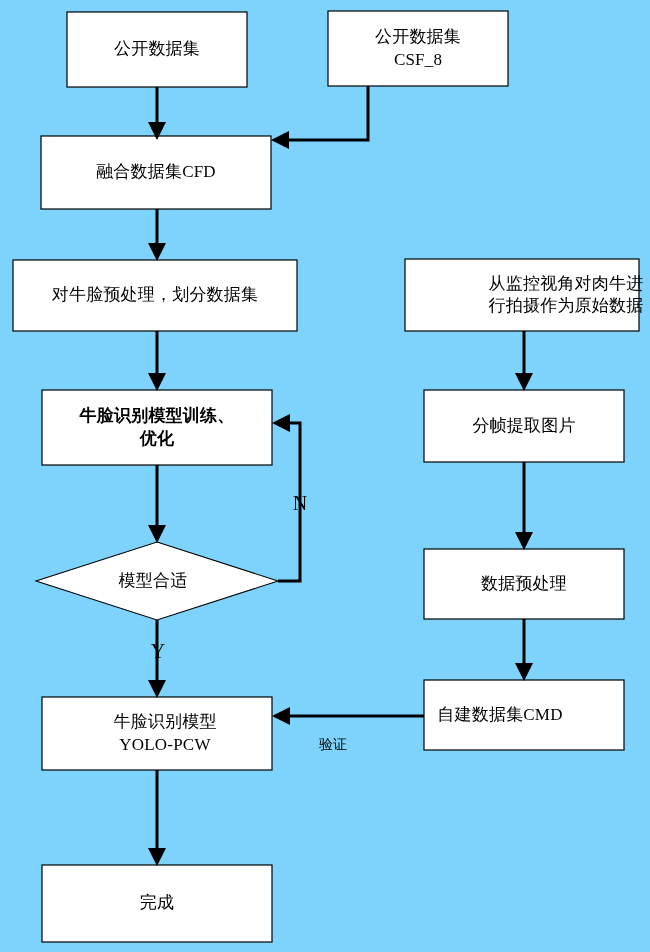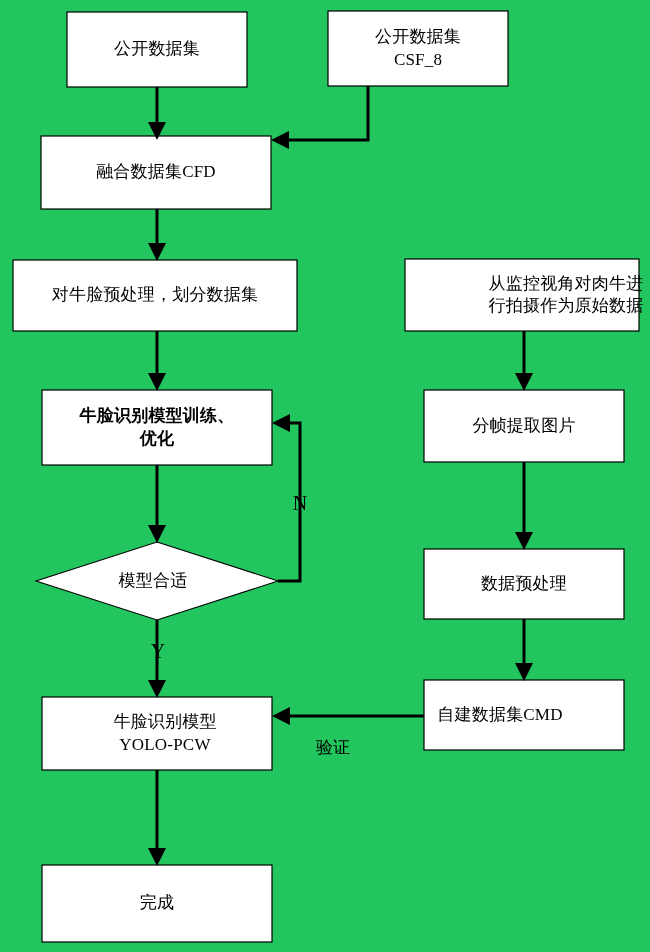--- a/index.html
+++ b/index.html
@@ -10,21 +10,21 @@
   body {
     width: 650px;
     height: 952px;
     font-family: "Liberation Serif", "DejaVu Serif", serif;
     overflow: hidden;
   }
   #flowchart-root {
     position: relative;
     width: 650px;
     height: 952px;
-    background: #22c55e;
+    background: #7dd3fc;
   }
   svg#flow-svg {
     position: absolute;
     top: 0;
     left: 0;
     width: 650px;
     height: 952px;
     display: block;
   }
   .node-rect {
@@ -61,21 +61,21 @@
     letter-spacing: 0.2px;
     white-space: pre;
     pointer-events: auto;
   }
   .node-label .line {
     display: block;
   }
   .edge-label {
     position: absolute;
     font-family: "Liberation Serif", "DejaVu Serif", serif;
-    font-size: 17px;
+    font-size: 14px;
     color: #000000;
     text-align: center;
     white-space: nowrap;
   }
   .edge-label.branch-letter {
     font-size: 20px;
   }
 </style>
 </head>
 <body>

